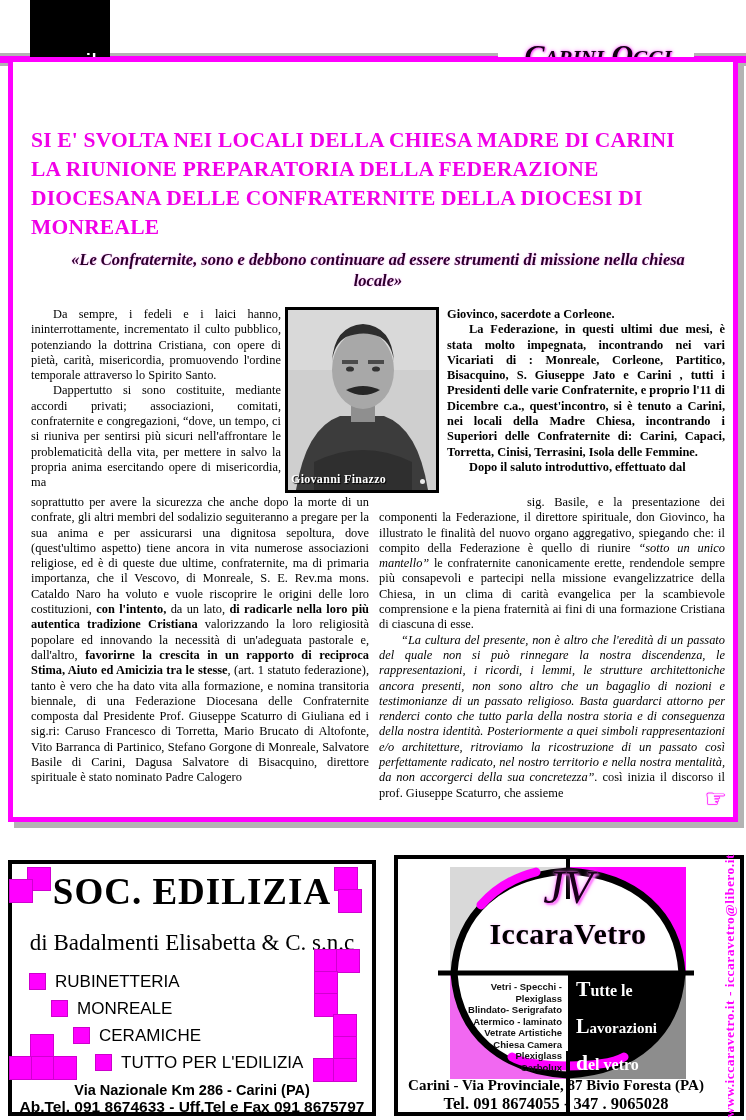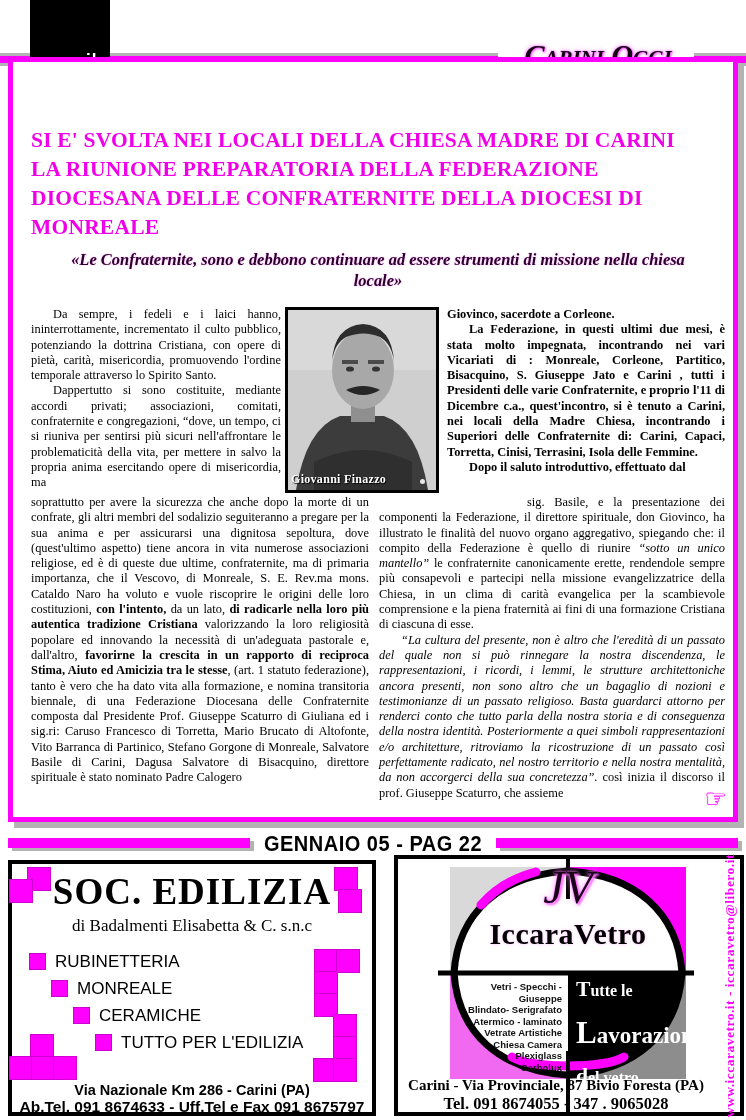--- a/index.html
+++ b/index.html
@@ -58,21 +58,21 @@
   .footer-bar{flex:1;height:10px;background:#ff00ff;box-shadow:4px 3px 0 #b3b3b3;}
   .footer-text{margin:0 14px;font-family:"Liberation Sans",sans-serif;font-weight:bold;
     font-size:20px;letter-spacing:.5px;transform:scaleY(1.08);white-space:nowrap;}
 
   
   .ad-edilizia{position:absolute;left:8px;top:860px;width:368px;height:256px;
     border:4px solid #000;box-sizing:border-box;background:#fff;}
   .ediz-inner{position:relative;width:100%;height:100%;}
   .ediz-title{margin-top:8px;text-align:center;font-weight:bold;font-size:37px;
     letter-spacing:1px;line-height:40px;}
-  .ediz-sub{text-align:center;font-size:17px;margin-top:4px;}
+  .ediz-sub{text-align:center;font-size:23px;margin-top:18px;}
   .ediz-list{margin-top:12px;font-family:"Liberation Sans",sans-serif;font-size:17px;}
   .ediz-item{display:flex;align-items:center;height:27px;}
   .ediz-item::before{content:"";display:inline-block;width:15px;height:15px;
     background:#ff00ff;outline:1px solid #cc00cc;margin-right:10px;}
   .ediz-item:nth-child(1){margin-left:18px;}
   .ediz-item:nth-child(2){margin-left:40px;}
   .ediz-item:nth-child(3){margin-left:62px;}
   .ediz-item:nth-child(4){margin-left:84px;}
   .ediz-address{position:absolute;left:0;right:0;bottom:4px;text-align:center;
     font-family:"Liberation Sans",sans-serif;font-weight:bold;}
@@ -92,21 +92,21 @@
     font-size:30px;font-weight:bold;letter-spacing:.5px;color:#000;
     text-shadow:0 0 3px #ffb3ff;}
   .vetro-services{position:absolute;left:52px;top:122px;width:112px;text-align:right;
     font-family:"Liberation Sans",sans-serif;font-size:9.5px;line-height:11.5px;
     font-weight:bold;color:#111;}
   .vetro-slogan{position:absolute;left:178px;top:118px;width:104px;color:#fff;
     font-weight:bold;font-family:"Liberation Serif",serif;}
   .vetro-slogan div{margin-bottom:13px;}
   .vetro-slogan div::first-letter{font-size:1.35em;}
   .vetro-slogan div:nth-child(1){font-size:16px;}
-  .vetro-slogan div:nth-child(2){font-size:23px;}
+  .vetro-slogan div:nth-child(2){font-size:15px;}
   .vetro-slogan div:nth-child(3){font-size:16px;}
   .vetro-address{position:absolute;left:0;right:26px;top:218px;text-align:center;font-weight:bold;}
   .vetro-address .l1{font-size:15px;}
   .vetro-address .l2{font-size:16.5px;}
   .vetro-vertical{position:absolute;right:-2px;top:0;bottom:0;width:24px;
     display:flex;align-items:center;justify-content:center;}
   .vetro-vertical span{writing-mode:vertical-rl;transform:rotate(180deg);
     color:#ff00ff;font-weight:bold;font-size:13.5px;letter-spacing:.5px;white-space:nowrap;}
 </style>
 </head>
@@ -168,25 +168,20 @@
           <div>
               <p class="para cont indent-deep"><span>sig. Basile, e la presentazione dei componenti la Federazione, il direttore spirituale, don Giovinco, ha illustrato le finalità del nuovo organo aggregativo, spiegando che: il compito della Federazione è quello di riunire </span><span class="i">“sotto un unico mantello”</span><span> le confraternite canonicamente erette, rendendole sempre più consapevoli e partecipi nella missione evangelizzatrice della Chiesa, in un clima di carità evangelica per la scambievole comprensione e la piena fraternità ai fini di una formazione Cristiana di ciascuna di esse.</span></p>
               <p class="para"><span class="i">“La cultura del presente, non è altro che l'eredità di un passato del quale non si può rinnegare la nostra discendenza, le rappresentazioni, i ricordi, i lemmi, le strutture architettoniche ancora presenti, non sono altro che un bagaglio di nozioni e testimonianze di un passato religioso. Basta guardarci attorno per renderci conto che tutto parla della nostra storia e di conseguenza della nostra identità. Posteriormente a quei simboli rappresentazioni e/o architetture, ritroviamo la ricostruzione di un passato così perfettamente radicato, nel nostro territorio e nella nostra mentalità, da non accorgerci della sua concretezza”.</span><span> così inizia il discorso il prof. Giuseppe Scaturro, che assieme</span></p>
             </div>
           <div class="hand-icon">☞</div>
         </div>
       </div>
     </div>
   </div>
 
-  <div class="footer-strip">
-    <div class="footer-bar"></div>
-    <div class="footer-text">GENNAIO 05 - PAG 22</div>
-    <div class="footer-bar"></div>
-  </div>
 
   <div class="ad-edilizia">
     <div class="ediz-inner">
       <div class="sq" style="left:16px;top:-4px;"></div>
       <div class="sq" style="left:-2px;top:8px;"></div>
       <div class="sq" style="left:323px;top:-4px;"></div>
       <div class="sq" style="left:327px;top:18px;"></div>
       <div class="sq" style="left:303px;top:78px;"></div>
       <div class="sq" style="left:325px;top:78px;"></div>
       <div class="sq" style="left:303px;top:100px;"></div>
@@ -229,21 +224,21 @@
         <rect x="132" y="114" width="114" height="102" fill="#000000" clip-path="url(#leafclip)"></rect>
         <path d="M45,46 C60,29 80,18 100,13" fill="none" stroke="#ff00ff" stroke-width="9" stroke-linecap="round"></path>
         <path d="M76,198 C96,210 168,210 188,198" fill="none" stroke="#ff00ff" stroke-width="9" stroke-linecap="round"></path>
         <line x1="2" y1="114" x2="258" y2="114" stroke="#000" stroke-width="5"></line>
         <line x1="132" y1="0" x2="132" y2="40" stroke="#000" stroke-width="4"></line>
         <line x1="132" y1="192" x2="132" y2="253" stroke="#000" stroke-width="4"></line>
       </svg>
       <div class="jv-logo">JV</div>
       <div class="vetro-name">IccaraVetro</div>
       <div class="vetro-services">
-          <div class="svc-line">Vetri - Specchi - Giuseppe</div>
+          <div class="svc-line">Vetri - Specchi - Plexiglass</div>
           <div class="svc-line">Blindato- Serigrafato</div>
           <div class="svc-line">Atermico - laminato</div>
           <div class="svc-line">Vetrate Artistiche</div>
           <div class="svc-line">Chiesa Camera</div>
           <div class="svc-line">Plexiglass</div>
           <div class="svc-line">Carbolux</div>
         </div>
       <div class="vetro-slogan">
           <div class="slogan-line">Tutte le</div>
           <div class="slogan-line">Lavorazioni</div>

